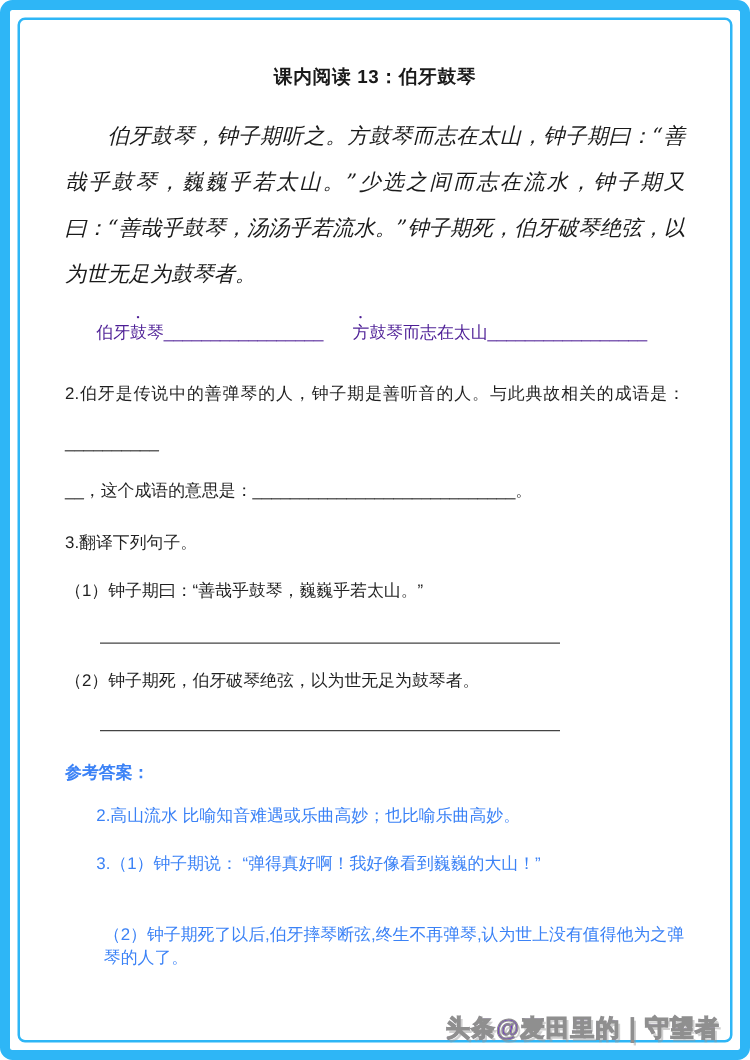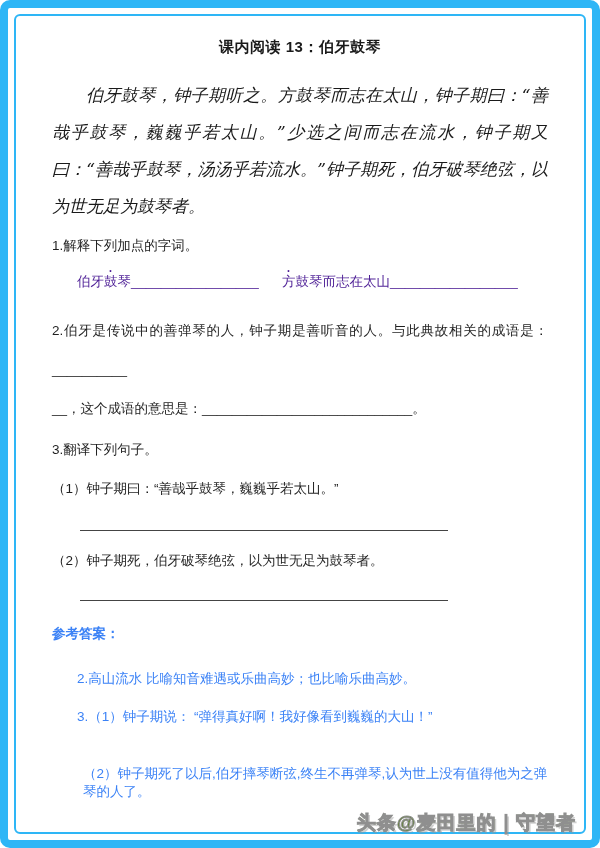--- a/index.html
+++ b/index.html
@@ -19,21 +19,21 @@
   }
   .inner {
     position: relative;
     width: 100%; height: 100%;
     border: 2px solid #2eb6f6;
     border-radius: 6px;
     padding: 14px 36px 0 36px;
     overflow: hidden;
   }
   .title {
-    margin-top: 8px;
+    margin-top: 22px;
     text-align: center;
     font-size: 15px;
     font-weight: bold;
     color: #1a1a1a;
     letter-spacing: 0.5px;
   }
   .passage {
     margin-top: 20px;
     font-family: "DejaVu Serif", serif;
     font-style: italic;
@@ -75,47 +75,46 @@
     margin-top: 24px;
     font-size: 13.5px;
     font-weight: bold;
   }
   .ans {
     font-size: 13.5px;
     padding-left: 25px;
     white-space: pre-wrap;
   }
   .ans1 { margin-top: 22px; }
-  .ans2 { margin-top: 27px; }
+  .ans2 { margin-top: 17px; }
   .ans3-1 { margin-top: 20px; }
   .ans3-2 { margin-top: 39px; padding-left: 31px; }
   .watermark {
     position: absolute;
     right: 16px;
     bottom: 4px;
     font-size: 19px;
     font-weight: bold;
-    color: #4d7c0f;
+    color: #6d28d9;
     -webkit-text-stroke: 1px #8f8f8f;
     text-shadow: 2px 2px 0 rgba(150,150,150,0.45);
     letter-spacing: 1px;
     z-index: 5;
   }
 </style>
 </head>
 <body>
 
 <div class="page">
   <div class="inner">
 
     <h1 class="title">课内阅读 13：伯牙鼓琴</h1>
 
     <p class="passage">伯牙鼓琴，钟子期听之。方鼓琴而志在太山，钟子期曰：“善哉乎鼓琴，巍巍乎若太山。”少选之间而志在流水，钟子期又曰：“善哉乎鼓琴，汤汤乎若流水。”钟子期死，伯牙破琴绝弦，以为世无足为鼓琴者。</p>
 
-    <p class="q q1-label">1.解释下列加点的字词。</p>
 
     <div class="q1row">
       <div class="q1item col1"><span>伯牙</span><span class="dot">鼓</span><span>琴</span><span>_________________</span></div>
       <div class="q1item"><span class="dot">方</span><span>鼓琴而志在太山</span><span>_________________</span></div>
     </div>
 
 
     <p class="q q2"><span>2.伯牙是传说中的善弹琴的人，钟子期是善听音的人。与此典故相关的成语是：__________</span><br><span>__，这个成语的意思是：____________________________。</span></p>
 
     <p class="q q3-label">3.翻译下列句子。</p>

